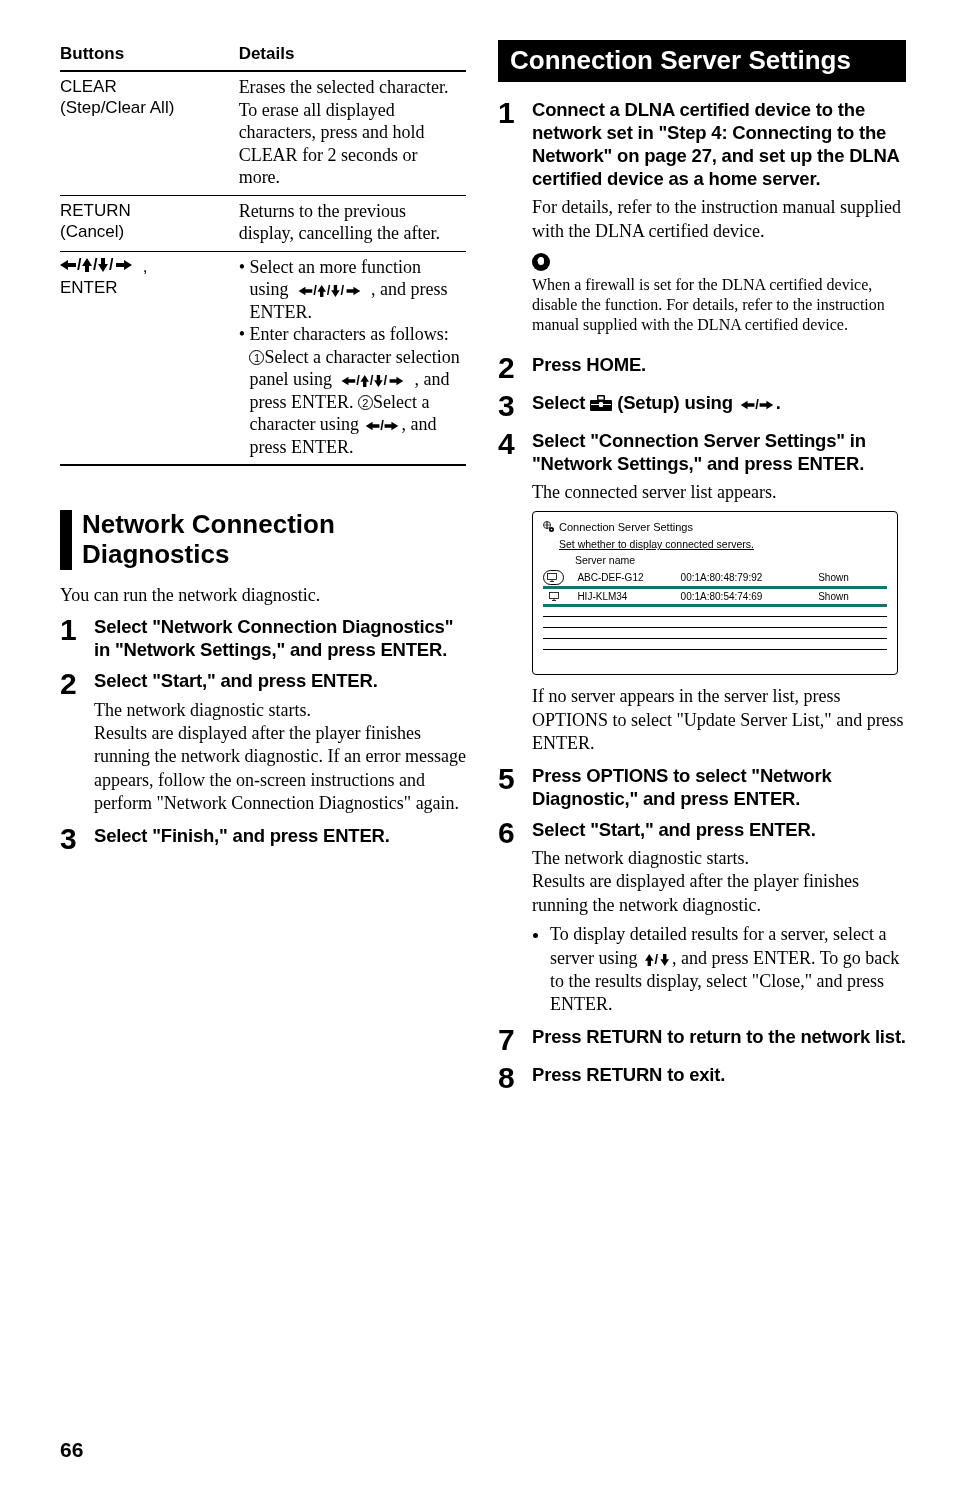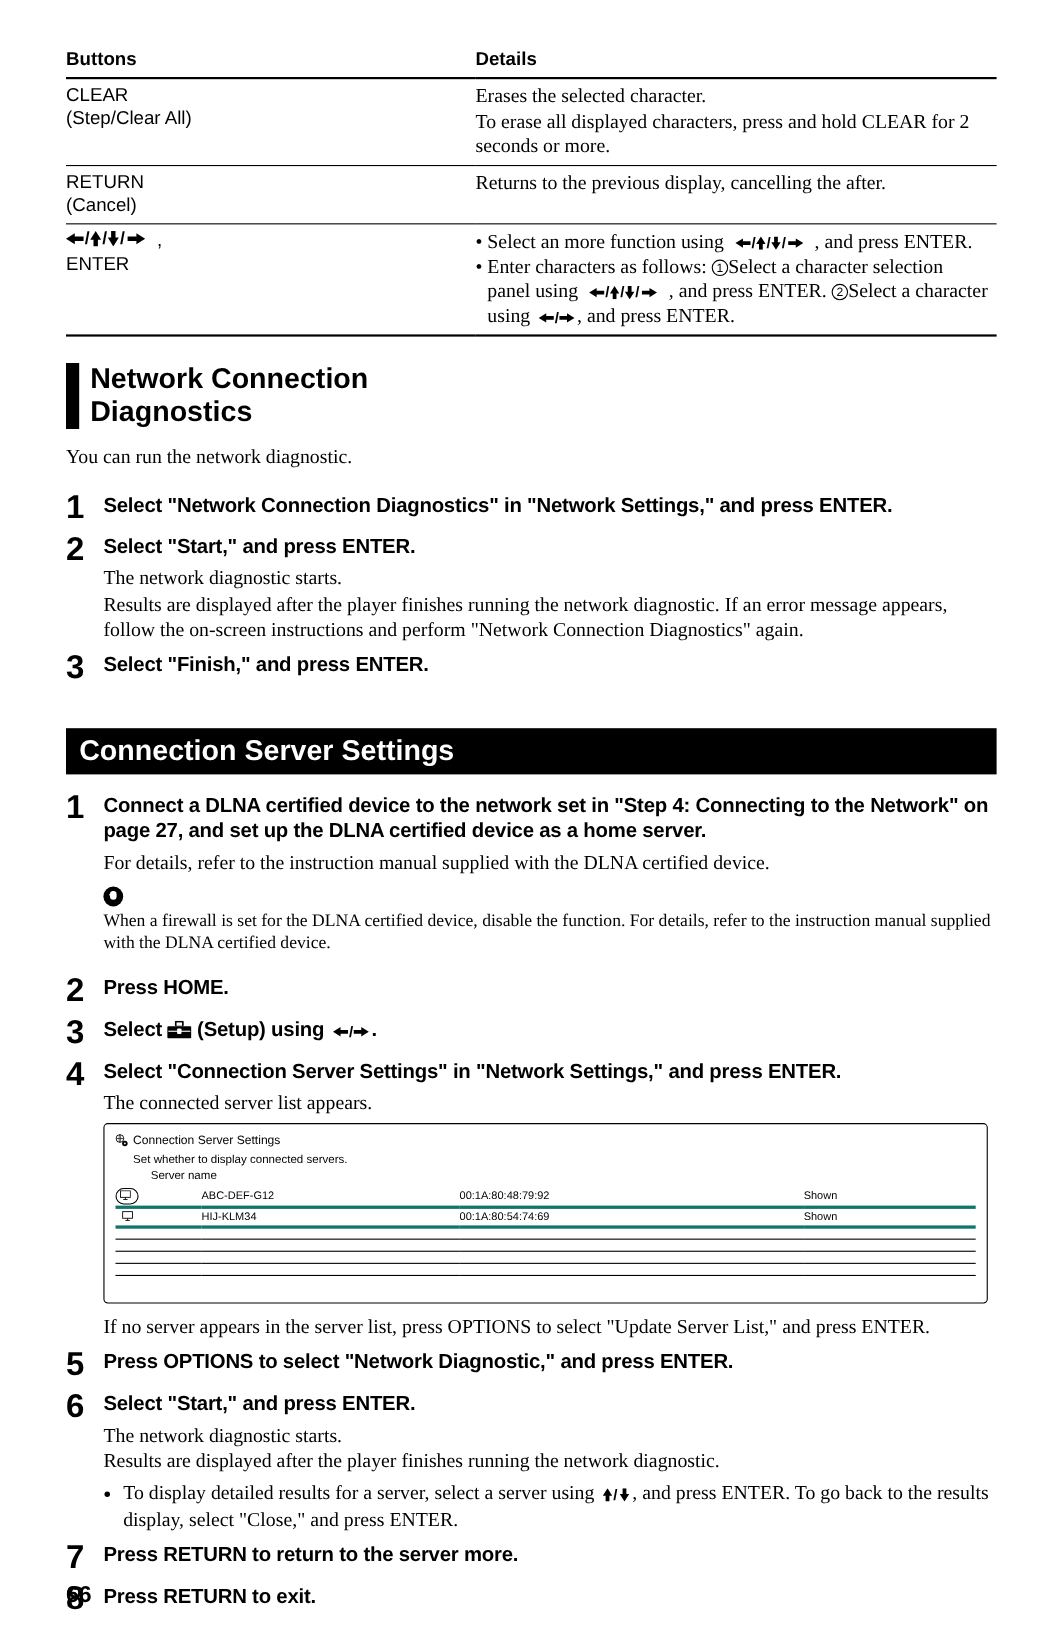--- a/index.html
+++ b/index.html
@@ -5,21 +5,21 @@
   * { margin: 0; padding: 0; box-sizing: border-box; }
   body {
     width: 954px;
     height: 1486px;
     background: #fff;
     font-family: "Times New Roman", serif;
     color: #000;
     position: relative;
     padding: 40px 48px 0 60px;
   }
-  .columns { display: flex; gap: 32px; flex-direction: column; }
+  .columns { display: flex; gap: 32px; }
   .col { flex: 1; }
   .col-left { flex: 0 0 406px; }
   .col-right { flex: 1; }
 
   
   table.details { border-collapse: collapse; width: 100%; font-size: 17px; }
   table.details th, table.details td { text-align: left; vertical-align: top; padding: 4px 6px 6px 0; }
   table.details thead th { border-bottom: 2px solid #000; font-family: Arial, Helvetica, sans-serif; font-weight: bold; font-size: 17px; }
   table.details tbody tr { border-bottom: 1px solid #000; }
   table.details tbody tr:last-child { border-bottom: 2px solid #000; }
@@ -28,38 +28,38 @@
   .circled { display: inline-block; border: 1px solid #000; border-radius: 50%; width: 15px; height: 15px; font-size: 11px; line-height: 14px; text-align: center; font-family: Arial, sans-serif; vertical-align: 1px; }
 
   
   h2.section {
     font-family: Arial, Helvetica, sans-serif;
     font-weight: 900;
     font-size: 26px;
     line-height: 1.15;
     border-left: 12px solid #000;
     padding-left: 10px;
-    margin-top: 24px;
+    margin-top: 44px;
     margin-bottom: 14px;
   }
   h2.section.reverse {
     background: #000;
     color: #fff;
     border-left: none;
     padding: 6px 12px;
     margin-top: 0;
     margin-bottom: 16px;
     display: inline-block;
     width: 100%;
   }
   .body-para {
     font-family: "Times New Roman", serif;
     font-size: 18px;
     line-height: 1.3;
-    margin-bottom: 20px;
+    margin-bottom: 8px;
   }
 
   
   .steps { }
   .step { display: flex; align-items: flex-start; margin-bottom: 8px; }
   .step-num {
     font-family: Arial, Helvetica, sans-serif;
     font-weight: 900;
     font-size: 30px;
     line-height: 1;
@@ -115,21 +115,21 @@
     border: 1px solid #000;
     border-radius: 4px;
     padding: 8px 10px 24px 10px;
     font-family: Arial, Helvetica, sans-serif;
     font-size: 11px;
     margin: 6px 8px 10px 0;
     line-height: 1.3;
   }
   .server-fig .sf-title { font-size: 11px; margin-bottom: 4px; display: flex; align-items: center; gap: 4px; }
   .sf-gear { display:inline-block; width:12px; height:12px; }
-  .server-fig .sf-sub { font-size: 10.5px; padding-left: 16px; margin-bottom: 2px; }
+  .server-fig .sf-sub { font-size: 10.5px; padding-left: 16px; margin-bottom: 2px; text-decoration: underline; }
   .server-fig .sf-col { font-size: 10.5px; padding-left: 32px; margin-bottom: 2px; }
   .server-fig table { width: 100%; border-collapse: collapse; margin-top: 0; font-size: 10px; }
   .server-fig td { padding: 1px 0; }
   .server-fig .row-line td { border-bottom: 3px solid #0f766e; }
   .server-fig .pill { display: inline-block; border: 1px solid #000; border-radius: 9px; padding: 0 6px 0 3px; font-size: 10px; }
   .server-fig .blank-row td { border-bottom: 1px solid #000; height: 11px; }
   .sf-screen { position: relative; }
   .sf-screen svg.screen-icon { position: absolute; width: 10px; height: 9px; }
 
   .page-number {
@@ -393,21 +393,21 @@
                     </svg></span><span>, and press ENTER. To go back to the results display, select "Close," and press ENTER.</span>
               </li>
             </ul>
           </div>
         </div>
       </div>
 
       <div class="step">
         <div class="step-num">7</div>
         <div class="step-body">
-          <div class="step-title">Press RETURN to return to the server more.</div>
+          <div class="step-title">Press RETURN to return to the network list.</div>
         </div>
       </div>
 
       <div class="step">
         <div class="step-num">8</div>
         <div class="step-body">
           <div class="step-title">Press RETURN to exit.</div>
         </div>
       </div>
 

